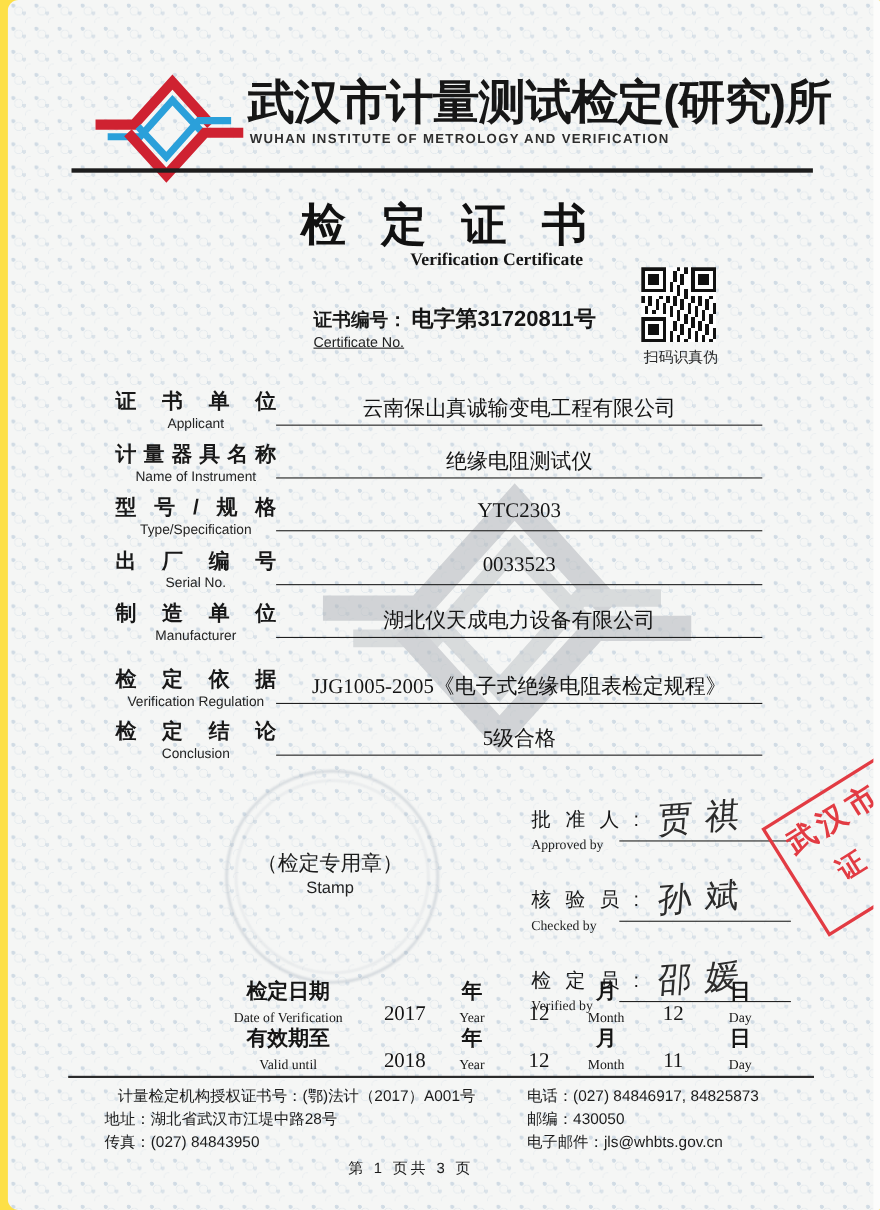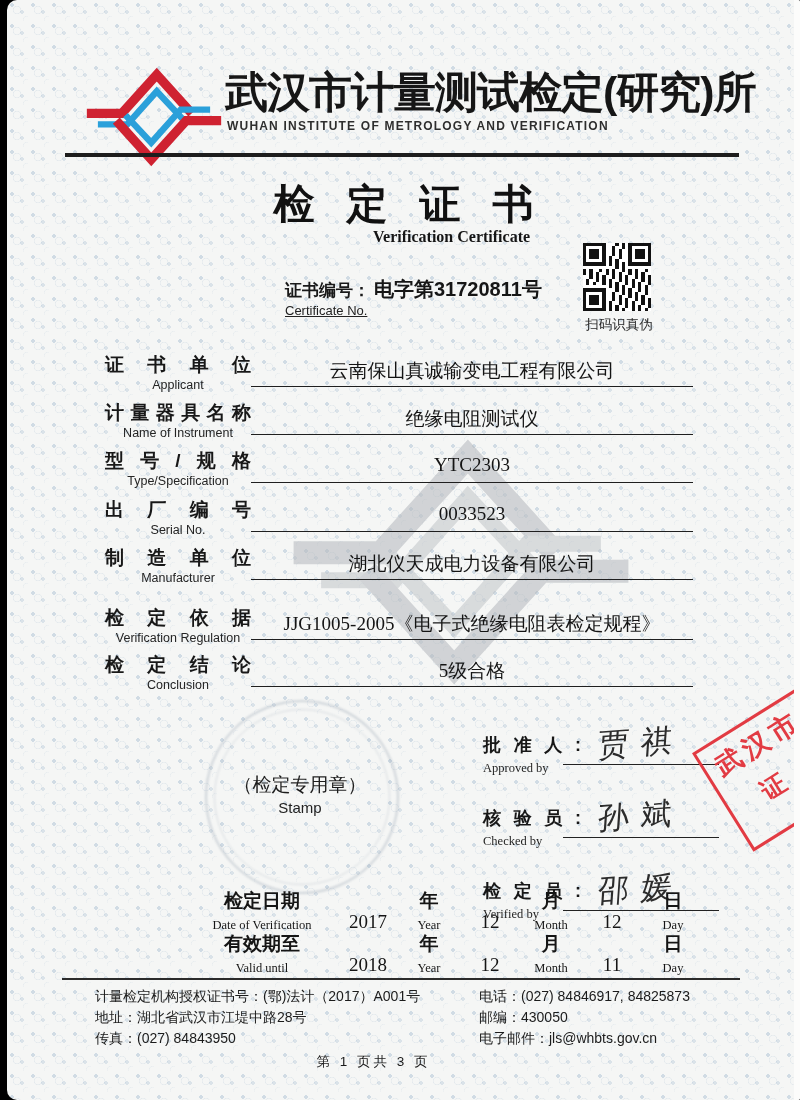--- a/index.html
+++ b/index.html
@@ -1,16 +1,16 @@
 <!DOCTYPE html>
 <html><head>
 <meta charset="utf-8">
 <style>
   html,body{margin:0;padding:0;background:#141414;}
-  .screen{position:relative;width:800px;height:1100px;overflow:hidden;background:#000000;
+  .screen{position:relative;width:800px;height:1100px;overflow:hidden;background:#fde047;
           font-family:"Liberation Sans",sans-serif;}
   .paper{position:absolute;left:7px;top:0;width:793px;height:1100px;overflow:hidden;
          border-radius:10px 2px 2px 10px;background-color:#f5f6f5;
          background-image:
            radial-gradient(circle 2px at 5px 5px, rgba(125,158,190,.30) 85%, transparent),
            radial-gradient(circle 2px at 15px 12px, rgba(125,158,190,.22) 85%, transparent),
            radial-gradient(circle 6px at 10px 10px, transparent 55%, rgba(125,158,190,.16) 62%, transparent 74%),
            radial-gradient(circle 6px at 20px 20px, transparent 55%, rgba(125,158,190,.12) 62%, transparent 74%);
          background-size:21px 21px;}
   .paper > div, .paper > svg{position:absolute;}
@@ -50,21 +50,21 @@
          font-weight:normal;color:#242424;text-align-last:center;}
   .f-line{left:244px;width:442px;height:28px;border-bottom:1.6px solid #1f1f1f;
           text-align:center;font-family:"Liberation Serif",serif;font-size:19px;color:#141414;
           white-space:nowrap;}
 
   
   .stamp-cn{left:213px;top:772px;width:160px;text-align:center;font-size:19px;color:#1d1d1d;}
   .stamp-en{left:213px;top:799px;width:160px;text-align:center;font-size:15px;color:#222;}
 
   
-  .sig-label{left:476px;width:98px;font-size:18px;font-weight:bold;color:#171717;
+  .sig-label{left:476px;width:98px;font-size:18px;font-weight:normal;color:#171717;
              text-align:justify;text-align-last:justify;}
   .sig-sub{left:476px;font-family:"Liberation Serif",serif;font-size:12.5px;color:#1f1f1f;}
   .sig-line{left:556px;width:156px;height:42px;border-bottom:1.6px solid #222;
             text-align:center;}
   .sig-name{display:inline-block;margin-top:0px;font-family:"Liberation Serif",serif;
             font-size:31px;color:#2c2c2c;letter-spacing:12px;white-space:nowrap;
             transform:rotate(-4deg) skewX(-8deg);}
 
   
   .red-stamp{left:703px;top:700px;width:168px;height:116px;border:3.5px solid #e23b43;
@@ -336,21 +336,21 @@
           <div class="dmain">11</div>
         </div>
       <div class="dcell dw-cjk">
           <div class="dmain b">日</div>
           <div class="dsub">Day</div>
         </div>
     </div>
 
     <div class="rule-bottom"></div>
 
-    <div class="foot-line" style="left:88px;top:988px">计量检定机构授权证书号：(鄂)法计（2017）A001号</div>
+    <div class="foot-line" style="left:100px;top:988px">计量检定机构授权证书号：(鄂)法计（2017）A001号</div>
     <div class="foot-line" style="left:88px;top:1009px">地址：湖北省武汉市江堤中路28号</div>
     <div class="foot-line" style="left:88px;top:1030px">传真：(027) 84843950</div>
     <div class="foot-line" style="left:472px;top:988px">电话：(027) 84846917, 84825873</div>
     <div class="foot-line" style="left:472px;top:1009px">邮编：430050</div>
     <div class="foot-line" style="left:472px;top:1030px">电子邮件：jls@whbts.gov.cn</div>
     <div class="page-info">第 1 页共 3 页</div>
 
     <div class="edge-right"></div>
   </div>
 </div>

